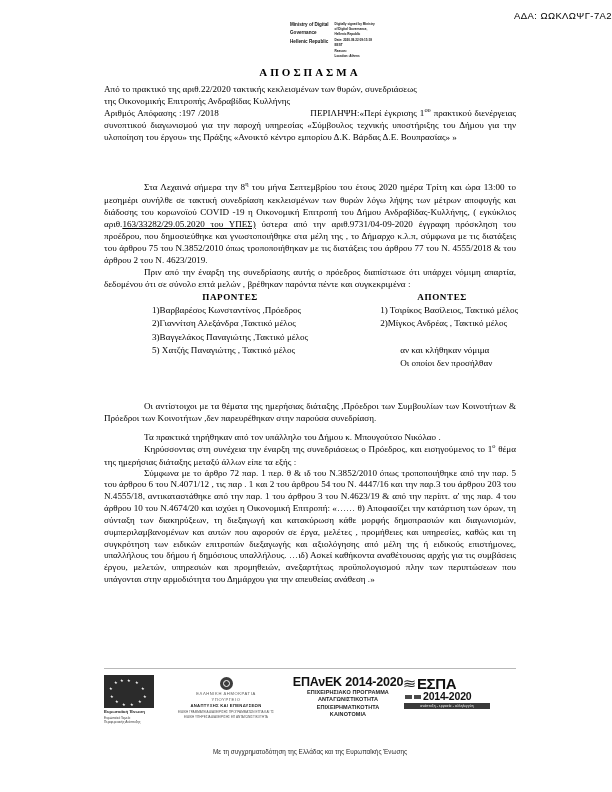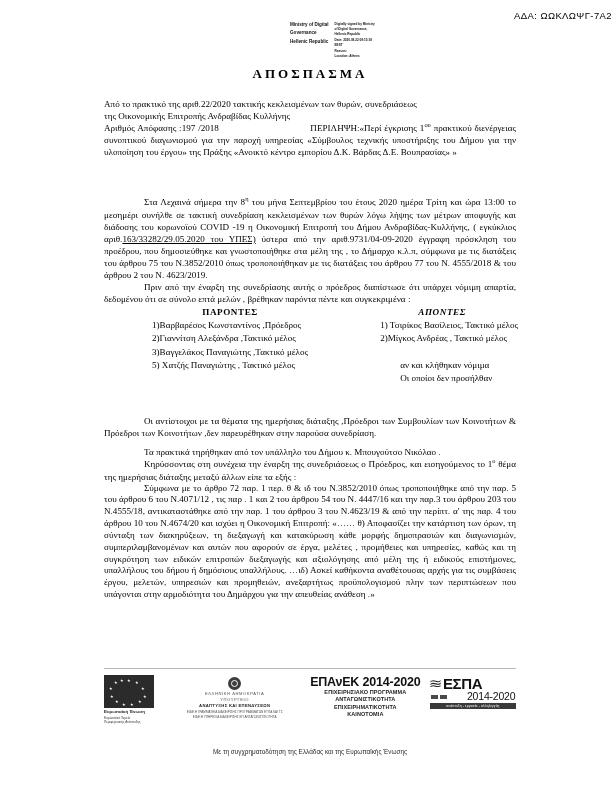--- a/index.html
+++ b/index.html
@@ -65,23 +65,23 @@
   .doc {
     position: absolute;
     left: 104px;
     top: 66px;
     width: 412px;
   }
 
   .title {
     text-align: center;
     font-weight: bold;
-    font-size: 13px;
+    font-size: 11px;
     letter-spacing: 3px;
-    margin-bottom: 16px;
+    margin-bottom: 5px;
   }
 
   p.body {
     margin: 0;
     font-size: 9.1px;
     line-height: 1.33;
     text-align: justify;
     text-justify: inter-word;
   }
   p.body.indent { text-indent: 40px; }
@@ -106,21 +106,21 @@
     box-sizing: border-box;
     margin-left: 48px;
   }
   .col-head {
     font-weight: bold;
     font-size: 9.1px;
     text-align: center;
     letter-spacing: 0.6px;
     margin-bottom: 2px;
   }
-  .col-right .col-head { padding-left: 10px; font-style: italic; }
+  .col-right .col-head { padding-left: 10px; }
   .name {
     font-size: 9.1px;
     line-height: 1.45;
     white-space: nowrap;
   }
   .col-right .name { padding-left: 24px; }
   .note {
     font-size: 9.1px;
     line-height: 1.45;
     padding-left: 44px;
@@ -130,21 +130,20 @@
   
   .logo-strip {
     position: absolute;
     left: 104px;
     top: 668px;
     width: 412px;
     border-top: 1px solid #b9b9b9;
     padding-top: 6px;
     display: flex;
     align-items: flex-start;
-    justify-content: space-between;
   }
 
   
   .eu {
     width: 56px;
     flex: 0 0 auto;
   }
   .eu-flag {
     width: 50px;
     height: 33px;
@@ -265,26 +264,25 @@
     font-family: "Liberation Sans", sans-serif;
     font-size: 15px;
     font-weight: bold;
     letter-spacing: -0.3px;
     color: #111;
     line-height: 1;
   }
   .espa-years {
     font-family: "Liberation Sans", sans-serif;
     font-size: 10.5px;
-    font-weight: normal;
+    font-weight: bold;
     color: #111;
     line-height: 1.05;
     letter-spacing: -0.2px;
     padding-left: 14px;
-    margin-left: 18px;
   }
   .espa-bar {
     margin-top: 1px;
     background: #3a3a3a;
     color: #fff;
     font-family: "Liberation Sans", sans-serif;
     font-size: 3.2px;
     text-align: center;
     padding: 1px 0;
     letter-spacing: 0.2px;

